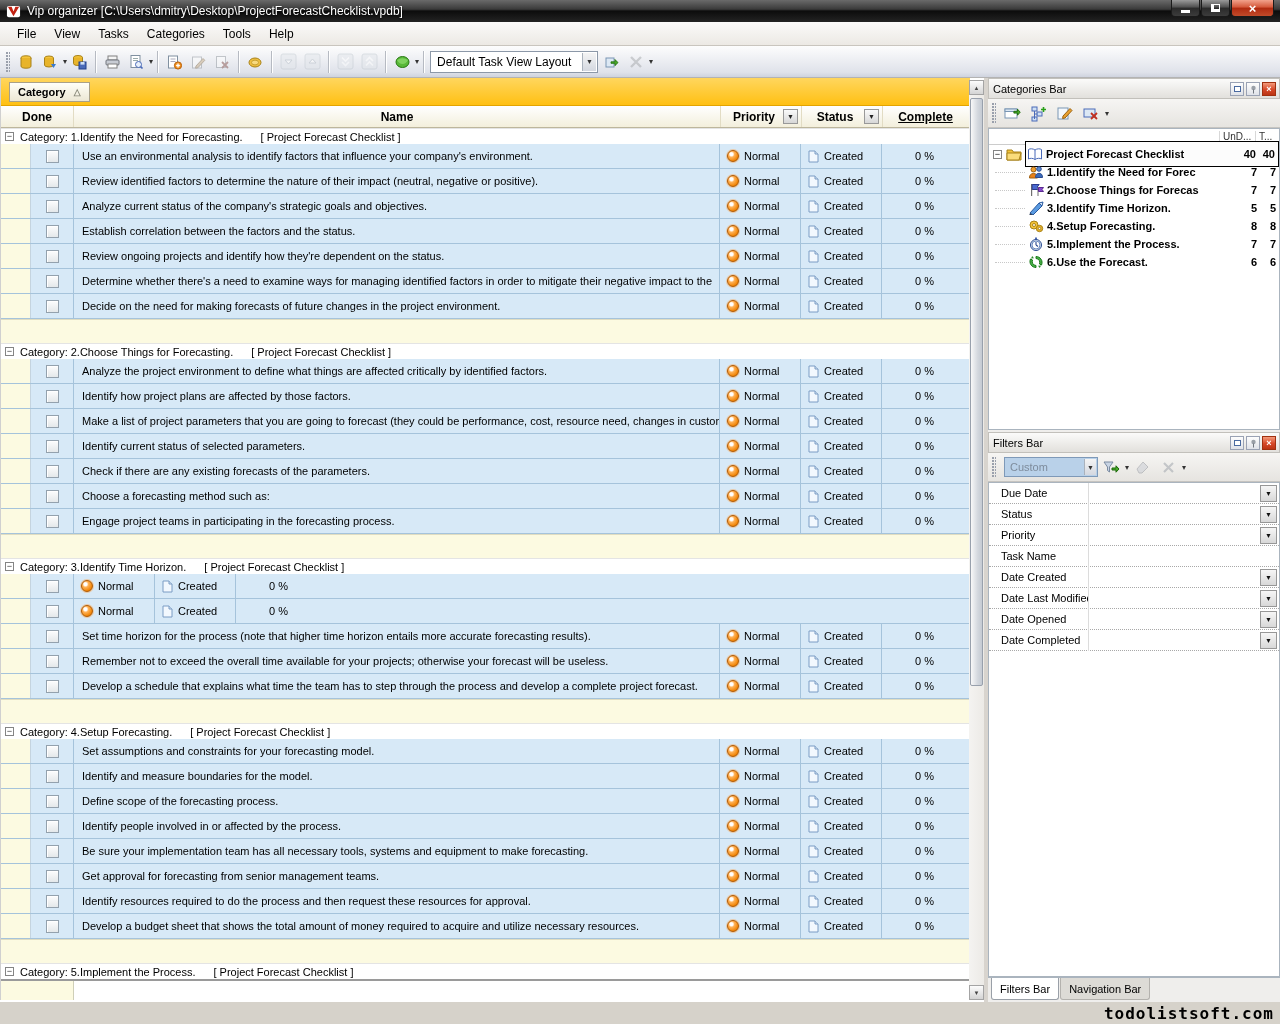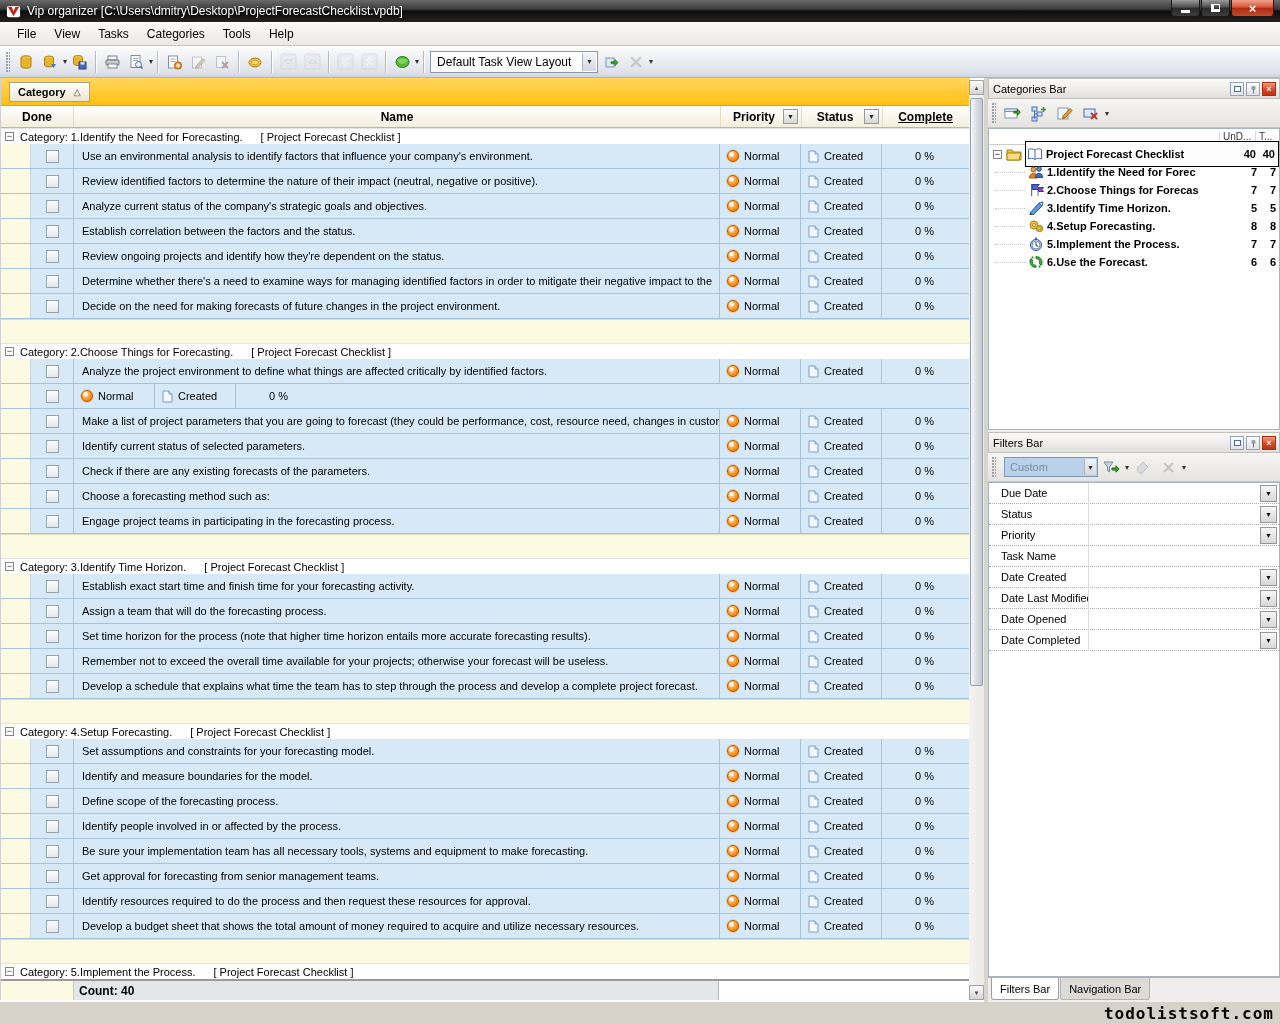--- a/index.html
+++ b/index.html
@@ -496,20 +496,21 @@
             </svg>
             <span>Created</span>
           </div>
           <div class="c-comp">0 %</div>
         </div>
         <div class="task-row">
           <div class="c-indent"></div>
           <div class="c-done">
             <span class="cb"></span>
           </div>
+          <div class="c-name">Identify how project plans are affected by those factors.</div>
           <div class="c-pri">
             <span class="pri-ball"></span>
             <span>Normal</span>
           </div>
           <div class="c-status">
             <svg class="doc-ic" viewBox="0 0 11 13">
               <path d="M1 1 h6 l3 3 v8 h-9 z" fill="#f2f8fe" stroke="#7a9cc4"></path>
               <path d="M7 1 v3 h3" fill="#cfe0f0" stroke="#7a9cc4"></path>
             </svg>
             <span>Created</span>
@@ -615,40 +616,38 @@
         <div class="group-header">
           <span class="expander">−</span>
           <span class="gh-label">Category: 3.Identify Time Horizon.</span>
           <span class="gh-list">[ Project Forecast Checklist ]</span>
         </div>
         <div class="task-row">
           <div class="c-indent"></div>
           <div class="c-done">
             <span class="cb"></span>
           </div>
-          <div class="c-name">Establish exact start time and finish time for your forecasting activity.</div>
-          <div class="c-pri">
-            <span class="pri-ball"></span>
-            <span>Normal</span>
-          </div>
-          <div class="c-status">
-            <svg class="doc-ic" viewBox="0 0 11 13">
-              <path d="M1 1 h6 l3 3 v8 h-9 z" fill="#f2f8fe" stroke="#7a9cc4"></path>
-              <path d="M7 1 v3 h3" fill="#cfe0f0" stroke="#7a9cc4"></path>
-            </svg>
-            <span>Created</span>
-          </div>
-          <div class="c-comp">0 %</div>
-        </div>
-        <div class="task-row">
-          <div class="c-indent"></div>
-          <div class="c-done">
-            <span class="cb"></span>
-          </div>
-          <div class="c-name">Assign a team that will do the forecasting process.</div>
+          <div class="c-pri">
+            <span class="pri-ball"></span>
+            <span>Normal</span>
+          </div>
+          <div class="c-status">
+            <svg class="doc-ic" viewBox="0 0 11 13">
+              <path d="M1 1 h6 l3 3 v8 h-9 z" fill="#f2f8fe" stroke="#7a9cc4"></path>
+              <path d="M7 1 v3 h3" fill="#cfe0f0" stroke="#7a9cc4"></path>
+            </svg>
+            <span>Created</span>
+          </div>
+          <div class="c-comp">0 %</div>
+        </div>
+        <div class="task-row">
+          <div class="c-indent"></div>
+          <div class="c-done">
+            <span class="cb"></span>
+          </div>
           <div class="c-pri">
             <span class="pri-ball"></span>
             <span>Normal</span>
           </div>
           <div class="c-status">
             <svg class="doc-ic" viewBox="0 0 11 13">
               <path d="M1 1 h6 l3 3 v8 h-9 z" fill="#f2f8fe" stroke="#7a9cc4"></path>
               <path d="M7 1 v3 h3" fill="#cfe0f0" stroke="#7a9cc4"></path>
             </svg>
             <span>Created</span>
@@ -872,21 +871,20 @@
         </div>
         <div class="gap-row"></div>
         <div class="group-header">
           <span class="expander">−</span>
           <span class="gh-label">Category: 5.Implement the Process.</span>
           <span class="gh-list">[ Project Forecast Checklist ]</span>
         </div>
       </div>
     <div class="listfooter">
       <div class="lf-indent"></div>
-      <div class="lf-count">Count: 40</div>
     </div>
   </div>
 
   <div class="vscroll">
     <div class="sbtn sb-up">▲</div>
     <div class="sthumb"></div>
     <div class="sbtn sb-down">▼</div>
   </div>
 
   <div class="splitter"></div>

